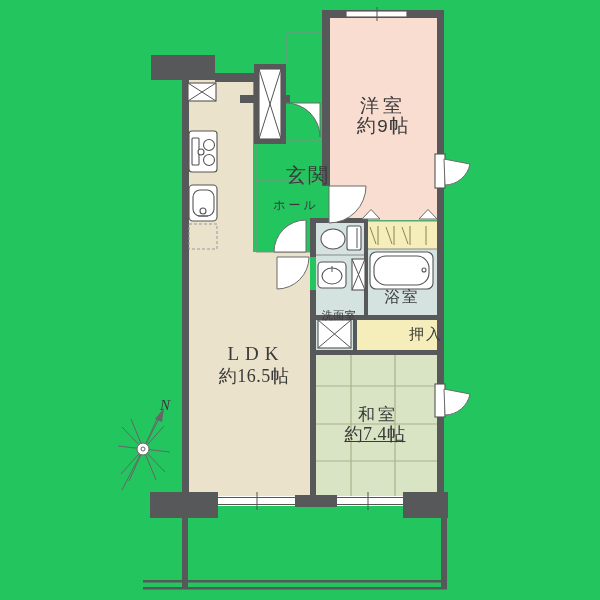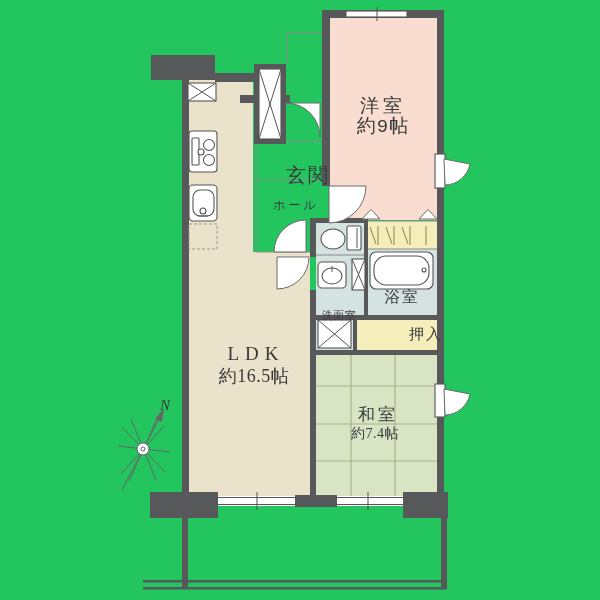--- a/index.html
+++ b/index.html
@@ -202,20 +202,20 @@
   <div class="lbl" style="left:383px;top:127px;font-size:19px;letter-spacing:1px;font-family:Liberation Mono, monospace;">約9帖</div>
 
   <div class="lbl" style="left:308px;top:163px;font-size:20px;letter-spacing:2px;margin-top:12px;">玄関</div>
   <div class="lbl" style="left:289px;top:205px;font-size:12px;letter-spacing:3px;margin-left:7px;">ホール</div>
 
   <div class="lbl" style="left:339px;top:315px;font-size:11px;letter-spacing:0.5px;">洗面室</div>
   <div class="lbl" style="left:402px;top:297px;font-size:15.5px;letter-spacing:2px;">浴室</div>
   <div class="lbl" style="left:398px;top:334px;font-size:15px;letter-spacing:2px;margin-left:28px;">押入</div>
 
   <div class="lbl" style="left:378px;top:414px;font-size:17px;letter-spacing:3px;">和室</div>
-  <div class="lbl" style="left:375px;top:434px;font-size:14px;letter-spacing:0.5px;">約7.4帖</div>
+  <div class="lbl" style="left:375px;top:434px;font-size:18px;letter-spacing:0.5px;text-decoration:underline;">約7.4帖</div>
 
   <div class="lbl" style="left:256px;top:353px;font-size:19px;letter-spacing:6px;">LDK</div>
   <div class="lbl" style="left:254px;top:376px;font-size:18px;letter-spacing:0.5px;">約16.5帖</div>
 
 
   <div class="lbl" style="left:165px;top:405px;font-size:15px;font-style:italic;">N</div>
 </div>
 
 </body></html>

